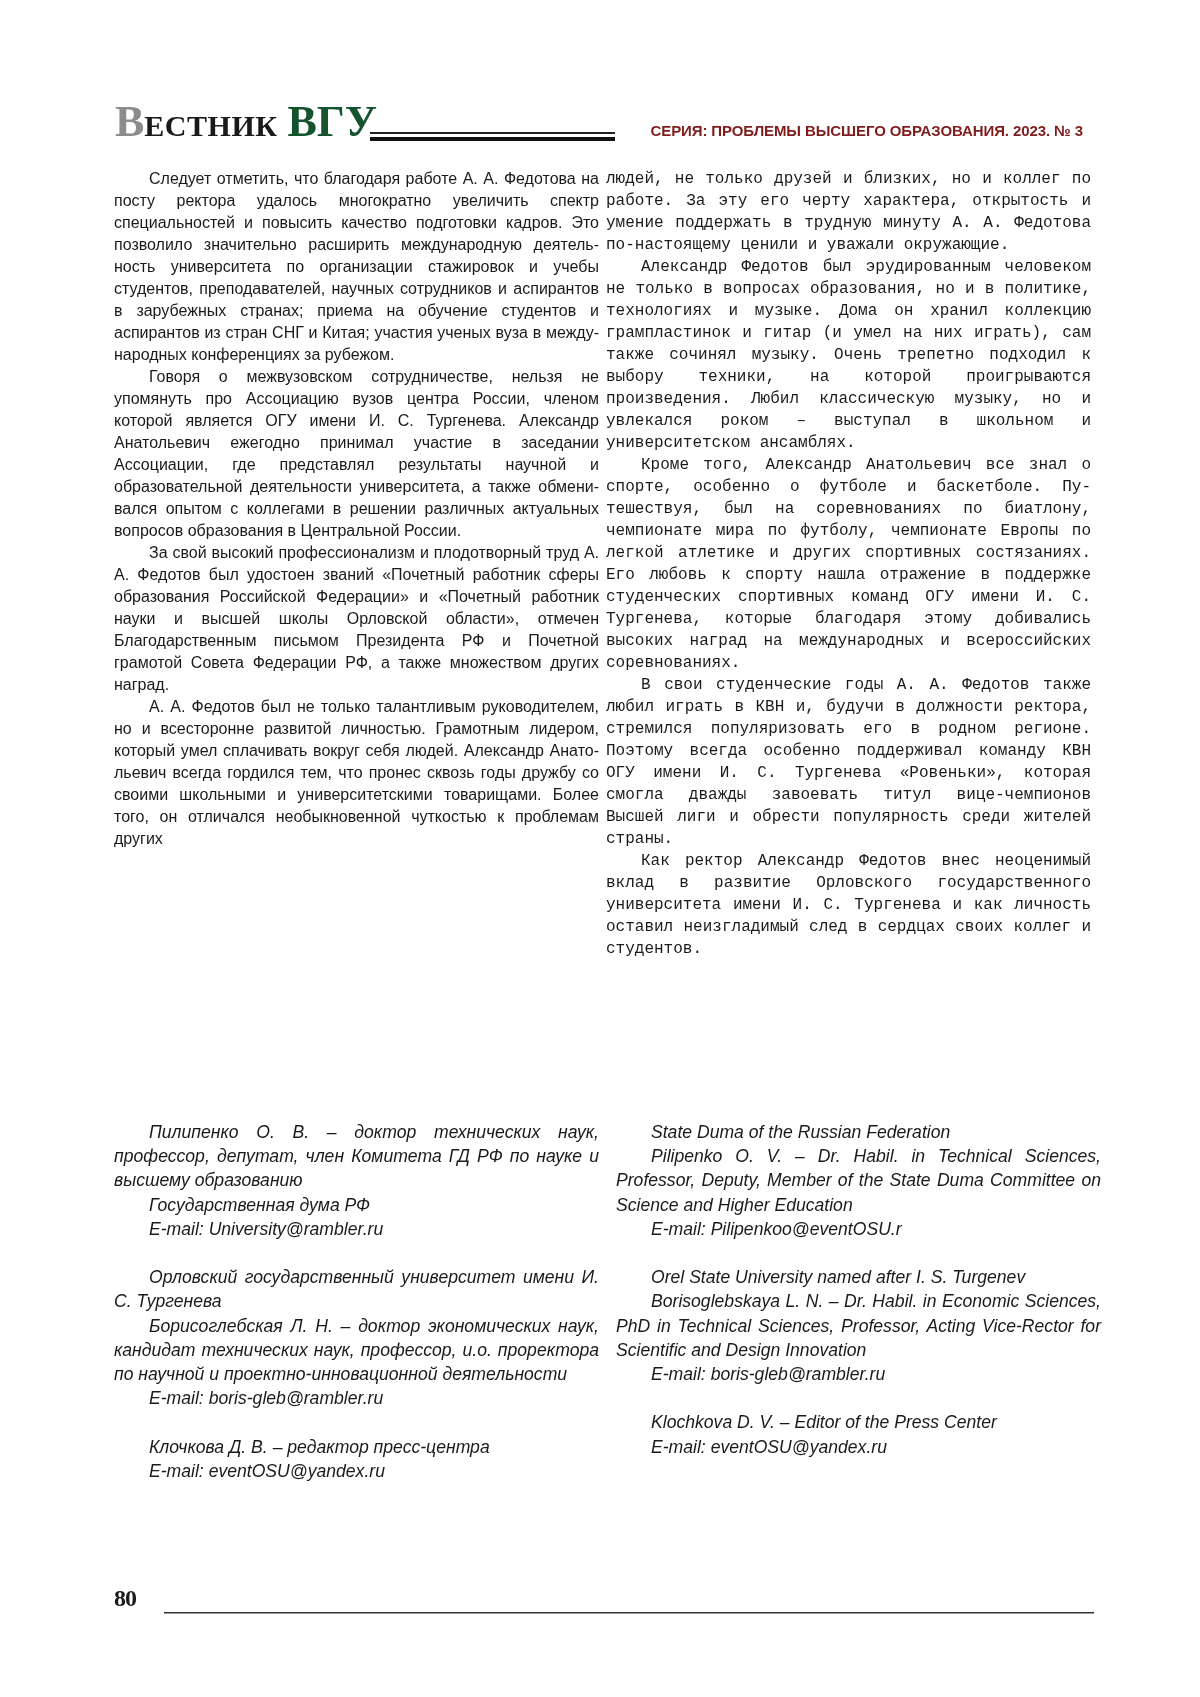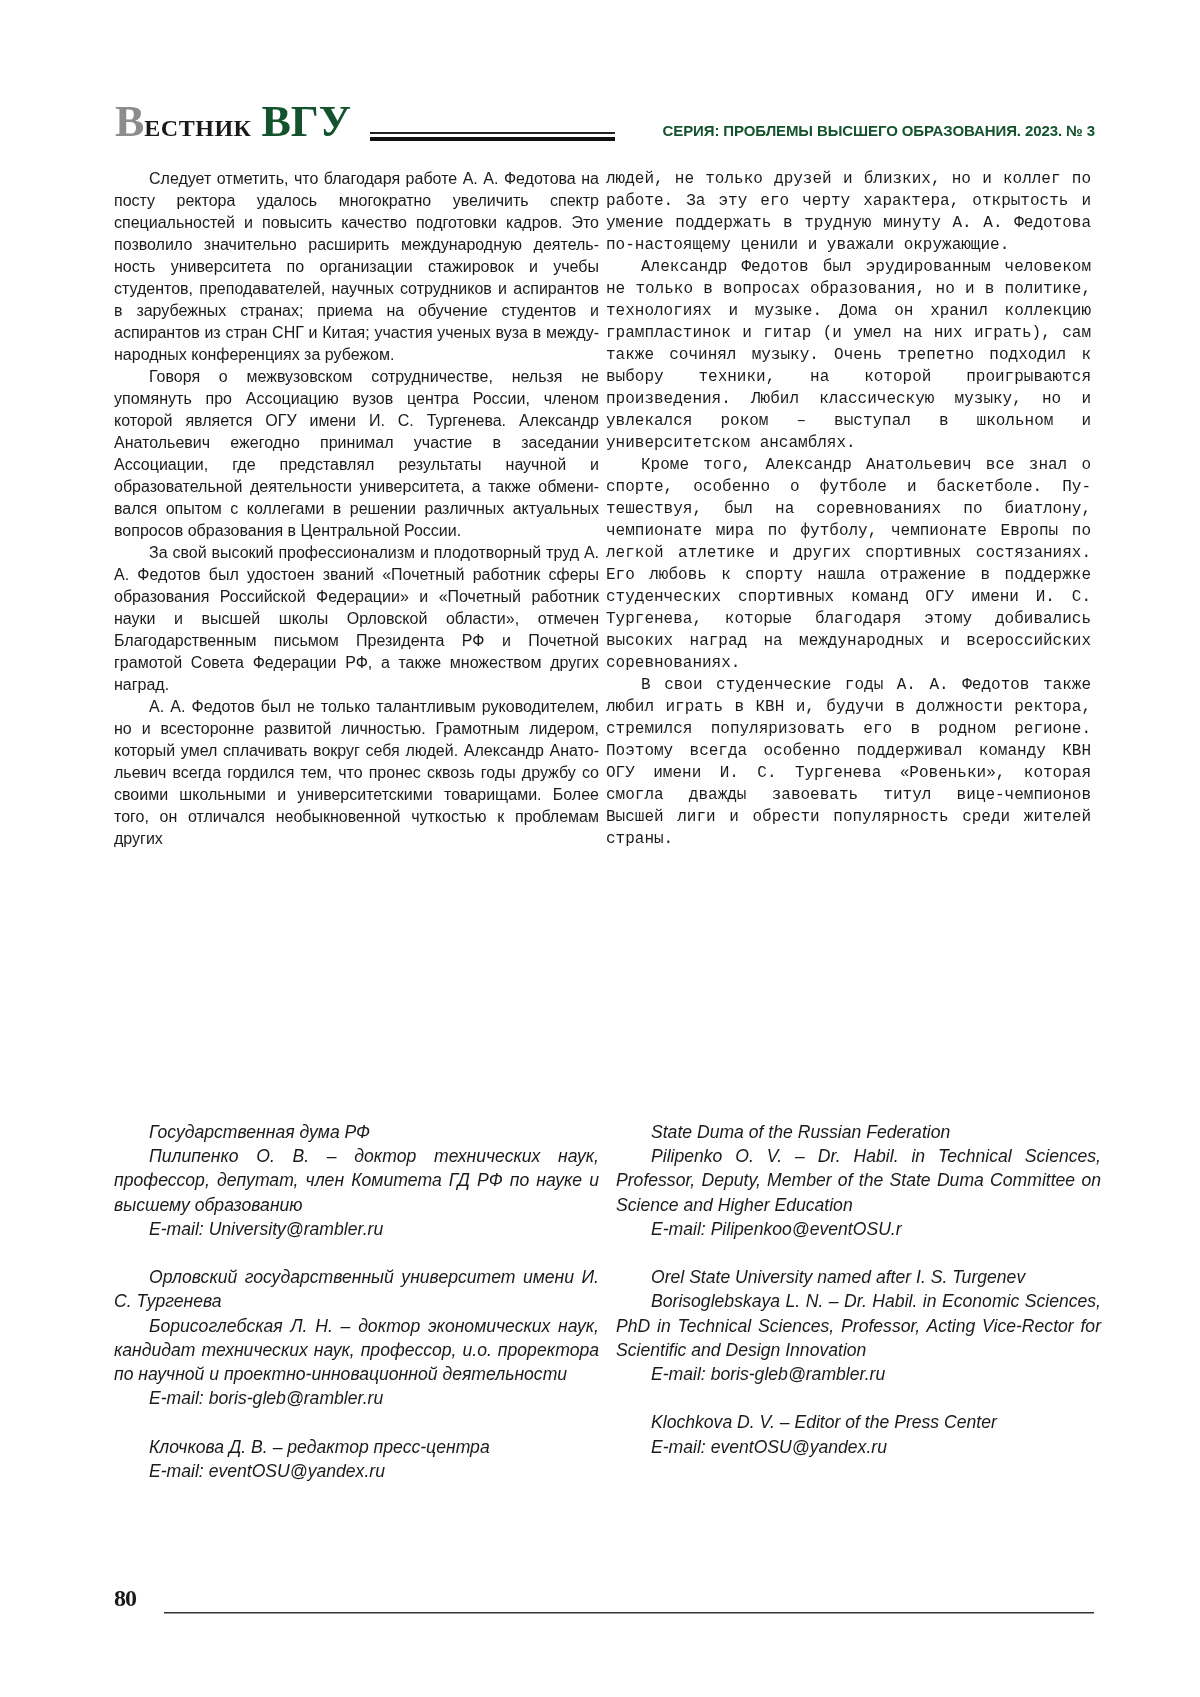--- a/index.html
+++ b/index.html
@@ -2,26 +2,26 @@
 <html><head>
 <meta charset="utf-8">
 <style>
   * { margin: 0; padding: 0; box-sizing: border-box; }
   html, body { width: 1200px; height: 1697px; background: #ffffff; }
   body { position: relative; font-family: "Liberation Sans", sans-serif; color: #1a1a1a; overflow: hidden; }
 
   .header { position: absolute; left: 115px; top: 100px; width: 980px; height: 45px; }
   .logo { position: absolute; left: 0; top: 0; font-family: "Liberation Serif", serif; font-weight: bold; white-space: nowrap; line-height: 1; }
   .logo .big { font-size: 44px; color: #8c8c8c; }
-  .logo .small { font-size: 24px; color: #1a1a1a; letter-spacing: 0.5px; }
+  .logo .small { font-size: 30px; color: #1a1a1a; letter-spacing: 0.5px; }
   .logo .vgu { font-size: 44px; color: #14532d; margin-left: 10px; }
   .header-rule { position: absolute; left: 255px; top: 32px; width: 245px; }
   .header-rule .thin { height: 1.5px; background: #222; }
   .header-rule .thick { height: 4px; background: #111; margin-top: 3px; }
-  .series { position: absolute; right: 0; top: 22px; font-size: 15px; font-weight: bold; color: #14532d; white-space: nowrap; letter-spacing: -0.1px; }
+  .series { position: absolute; right: 12px; top: 22px; font-size: 15px; font-weight: bold; color: #7f1d1d; white-space: nowrap; letter-spacing: -0.1px; }
 
   .col { position: absolute; width: 485px; font-size: 16px; line-height: 22px; text-align: justify; }
   .col-left { left: 114px; top: 168px; }
   .col-right { left: 606px; top: 168px; font-family: Liberation Mono, monospace; }
   .para { text-indent: 35px; hyphens: manual; }
   .para.cont { text-indent: 0; }
 
   .aff { position: absolute; width: 485px; font-style: italic; font-size: 17.6px; line-height: 24.2px; text-align: justify; }
   .aff-left { left: 114px; top: 1120px; }
   .aff-right { left: 616px; top: 1120px; }
@@ -51,25 +51,26 @@
   <p class="para">Говоря о межвузовском сотрудничестве, нель­зя не упомянуть про Ассоциацию вузов центра России, членом которой является ОГУ имени И. С. Тургенева. Александр Анатольевич ежегод­но принимал участие в заседании Ассоциации, где представлял результаты научной и образователь­ной деятельности университета, а также обмени­вался опытом с коллегами в решении различных актуальных вопросов образования в Центральной России.</p>
   <p class="para">За свой высокий профессионализм и плодо­творный труд А. А. Федотов был удостоен званий «Почетный работник сферы образования Россий­ской Федерации» и «Почетный работник науки и высшей школы Орловской области», отмечен Благодарственным письмом Президента РФ и По­четной грамотой Совета Федерации РФ, а также множеством других наград.</p>
   <p class="para">А. А. Федотов был не только талантливым ру­ководителем, но и всесторонне развитой лично­стью. Грамотным лидером, который умел спла­чивать вокруг себя людей. Александр Анато­льевич всегда гордился тем, что пронес сквозь годы дружбу со своими школьными и университе­тскими товарищами. Более того, он отличался необыкновенной чуткостью к проблемам других</p>
 </div>
 
 <div class="col col-right">
   <p class="para cont">людей, не только друзей и близких, но и коллег по работе. За эту его черту характера, откры­тость и умение поддержать в трудную минуту А. А. Федотова по-настоящему ценили и уважа­ли окружающие.</p>
   <p class="para">Александр Федотов был эрудированным чело­веком не только в вопросах образования, но и в политике, технологиях и музыке. Дома он хранил коллекцию грампластинок и гитар (и умел на них играть), сам также сочинял музыку. Очень трепет­но подходил к выбору техники, на которой про­игрываются произведения. Любил классическую музыку, но и увлекался роком – выступал в школь­ном и университетском ансамблях.</p>
   <p class="para">Кроме того, Александр Анатольевич все знал о спорте, особенно о футболе и баскетболе. Пу­тешествуя, был на соревнованиях по биатлону, чемпионате мира по футболу, чемпионате Евро­пы по легкой атлетике и других спортивных состя­заниях. Его любовь к спорту нашла отражение в поддержке студенческих спортивных команд ОГУ имени И. С. Тургенева, которые благодаря этому добивались высоких наград на международных и всероссийских соревнованиях.</p>
   <p class="para">В свои студенческие годы А. А. Федотов также любил играть в КВН и, будучи в должности рек­тора, стремился популяризовать его в родном регионе. Поэтому всегда особенно поддерживал команду КВН ОГУ имени И. С. Тургенева «Ровень­ки», которая смогла дважды завоевать титул ви­це-чемпионов Высшей лиги и обрести популяр­ность среди жителей страны.</p>
+  <p class="para">Как ректор Александр Федотов внес неоцени­мый вклад в развитие Орловского государствен­ного университета имени И. С. Тургенева и как личность оставил неизгладимый след в сердцах своих коллег и студентов.</p>
 </div>
 
 <div class="aff aff-left">
+  <div class="line">Пилипенко О. В. – доктор технических наук, профессор, депутат, член Комитета ГД РФ по науке и высшему образованию</div>
   <div class="line">Государственная дума РФ</div>
-  <div class="line">Пилипенко О. В. – доктор технических наук, профессор, депутат, член Комитета ГД РФ по науке и высшему образованию</div>
   <div class="line">E-mail: University@rambler.ru</div>
   <div class="gap"></div>
   <div class="line">Орловский государственный университет имени И. С. Тургенева</div>
   <div class="line">Борисоглебская Л. Н. – доктор экономиче­ских наук, кандидат технических наук, профес­сор, и.о. проректора по научной и проектно-ин­новационной деятельности</div>
   <div class="line">E-mail: boris-gleb@rambler.ru</div>
   <div class="gap"></div>
   <div class="line">Клочкова Д. В. – редактор пресс-центра</div>
   <div class="line">E-mail: eventOSU@yandex.ru</div>
 </div>
 

